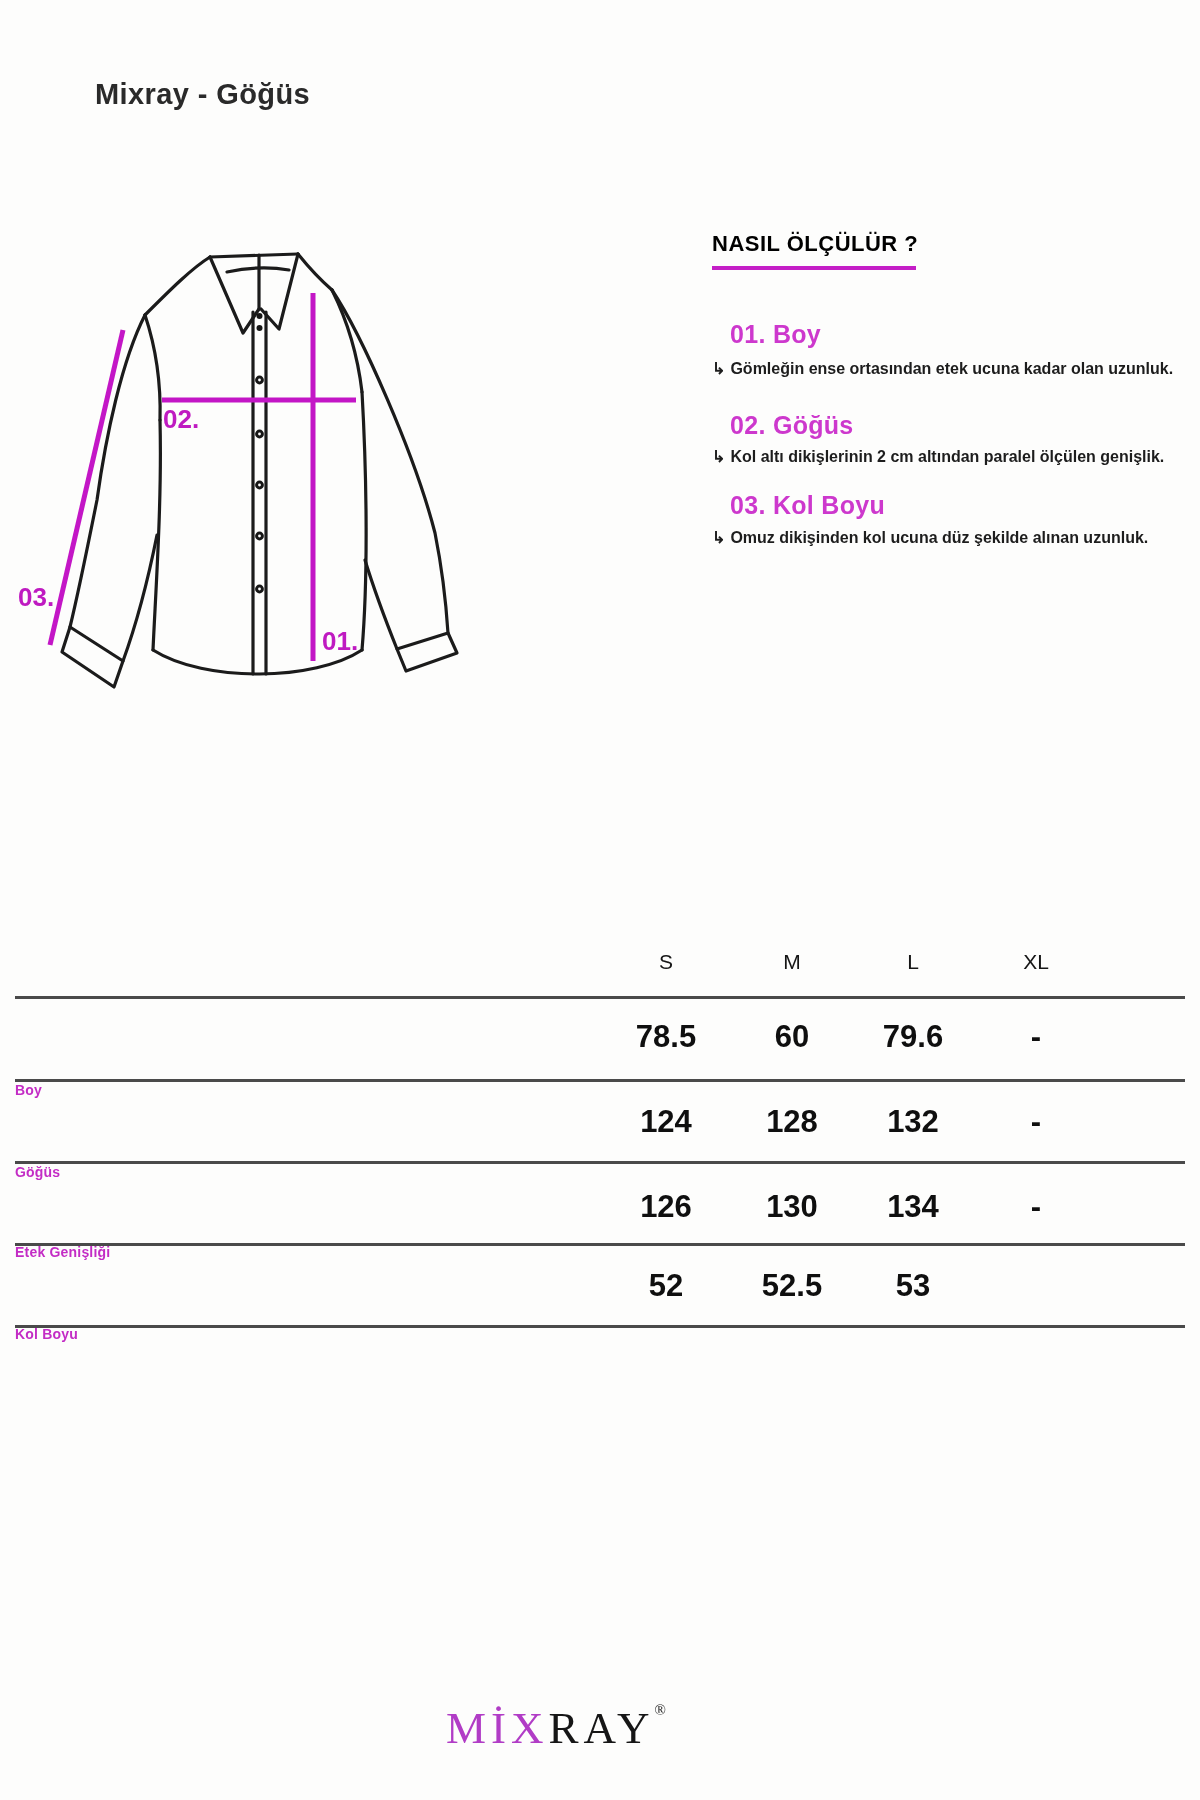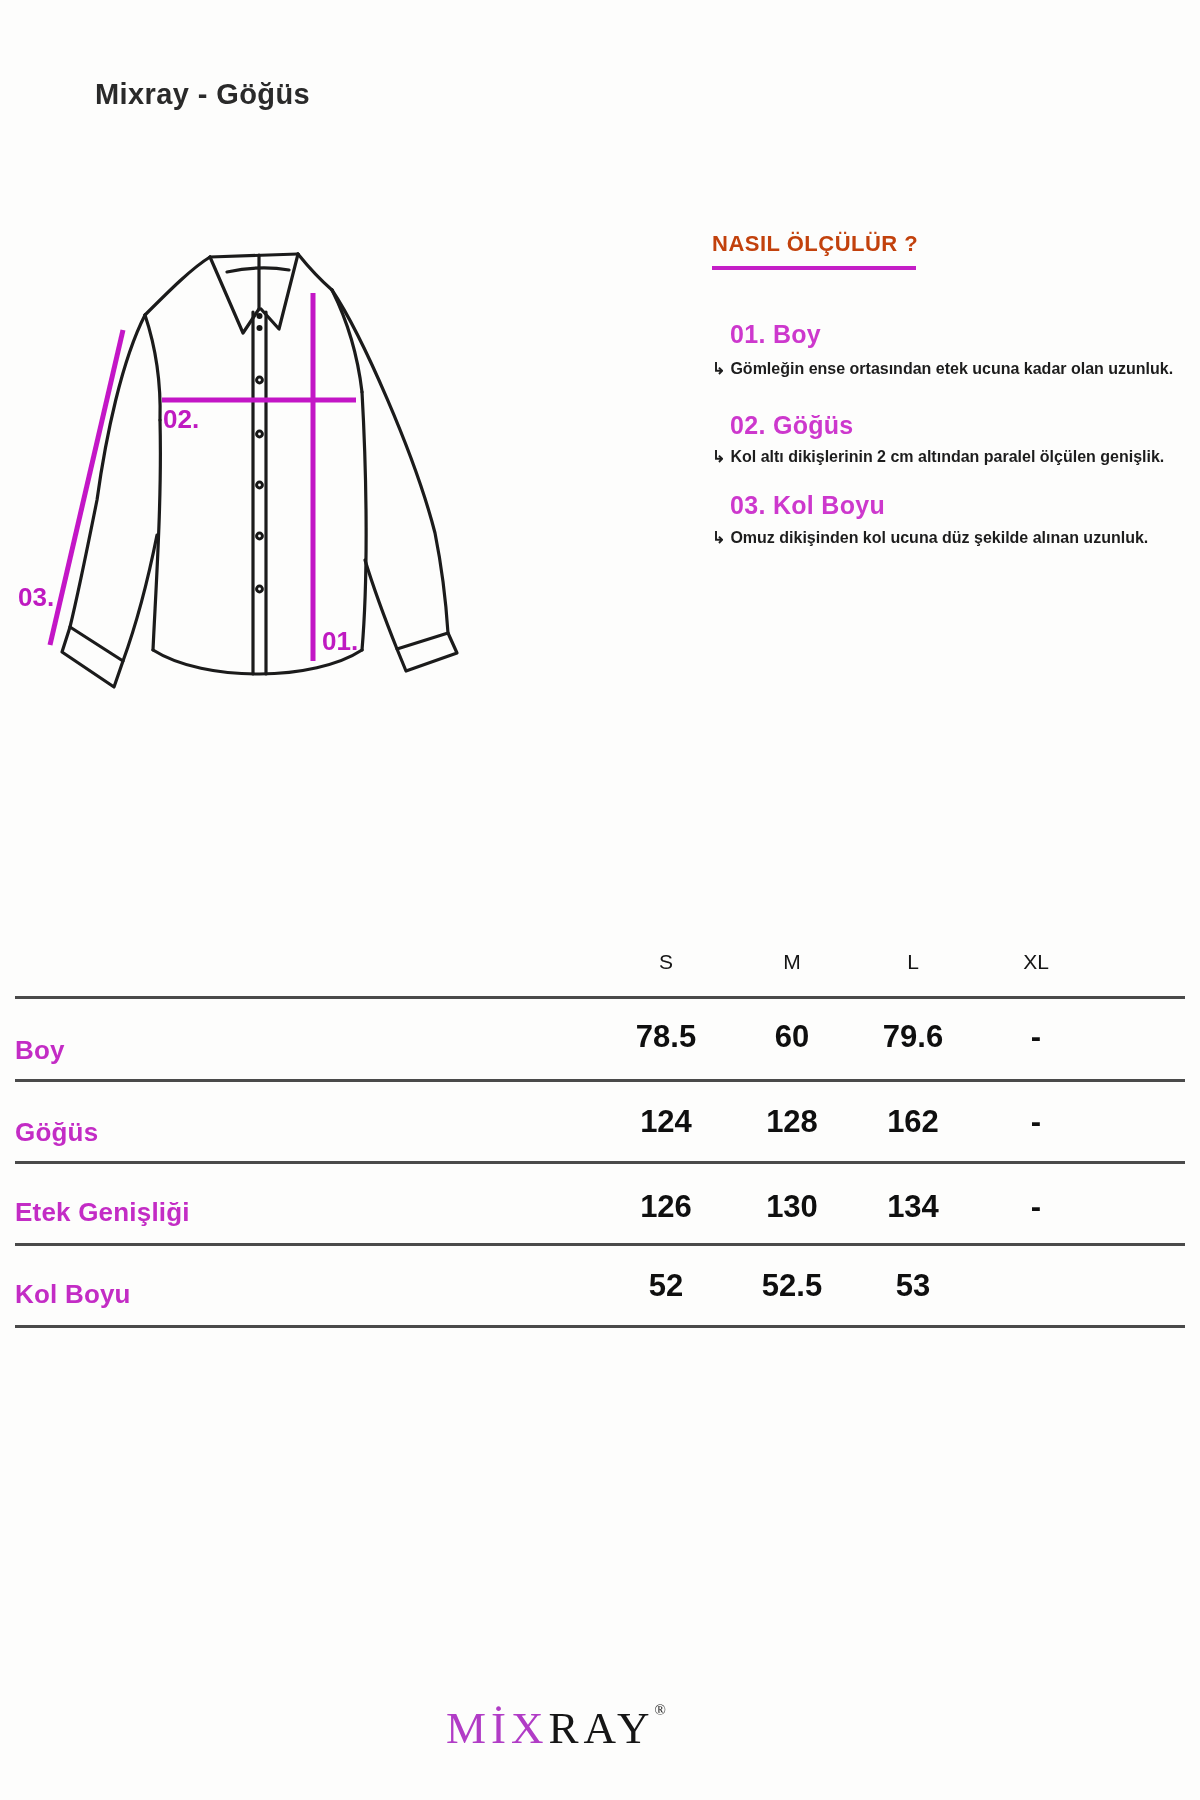--- a/index.html
+++ b/index.html
@@ -26,21 +26,21 @@
     stroke-linecap:round;stroke-linejoin:round;}
   .diagram .measure{stroke:#c316c6;stroke-width:5;fill:none;stroke-linecap:butt;}
   .diagram text{
     font-family:"Liberation Sans",sans-serif;
     font-size:26px;font-weight:bold;fill:#bf1ac1;
   }
 
   
   .howto-title{
     left:712px;top:233px;
-    font-size:22px;font-weight:bold;color:#c2410c;
+    font-size:22px;font-weight:bold;color:#000000;
     letter-spacing:.5px;line-height:1;
   }
   .howto-underline{
     left:712px;top:266px;width:204px;height:4px;background:#c41ec6;
   }
   .hh{
     font-size:25px;font-weight:bold;color:#cd38cd;
     line-height:1;letter-spacing:.3px;
   }
   .hd{
@@ -51,22 +51,22 @@
   .h-item-heading{left:730px;}
   .h-item-desc{left:712px;}
 
   
   .tline{left:15px;width:1170px;height:3px;background:#4a4a4a;}
   .thead{
     width:120px;text-align:center;
     font-size:21px;font-weight:500;color:#151515;line-height:1;
   }
   .rlabel{
-    left:15px;font-size:26px;font-weight:bold;color:#c32cc5;
-    line-height:1;letter-spacing:.2px;
+    left:15px;font-size:14px;font-weight:bold;color:#c32cc5;
+    line-height:1;letter-spacing:.2px;margin-top:46px;
   }
   .tval{
     width:130px;text-align:center;
     font-size:31px;font-weight:bold;color:#0f0f0f;line-height:1;
   }
 
   
   .brand{
     left:0;top:1703px;width:1112px;text-align:center;
     font-family:"Liberation Serif",serif;
@@ -171,21 +171,21 @@
 
     <span class="abs rlabel" style="top:1037px">Boy</span>
     <span class="abs tval" style="left:601px;top:1021px">78.5</span>
     <span class="abs tval" style="left:727px;top:1021px">60</span>
     <span class="abs tval" style="left:848px;top:1021px">79.6</span>
     <span class="abs tval" style="left:971px;top:1021px">-</span>
 
     <span class="abs rlabel" style="top:1119px">Göğüs</span>
     <span class="abs tval" style="left:601px;top:1106px">124</span>
     <span class="abs tval" style="left:727px;top:1106px">128</span>
-    <span class="abs tval" style="left:848px;top:1106px">162</span>
+    <span class="abs tval" style="left:848px;top:1106px">132</span>
     <span class="abs tval" style="left:971px;top:1106px">-</span>
 
     <span class="abs rlabel" style="top:1199px">Etek Genişliği</span>
     <span class="abs tval" style="left:601px;top:1191px">126</span>
     <span class="abs tval" style="left:727px;top:1191px">130</span>
     <span class="abs tval" style="left:848px;top:1191px">134</span>
     <span class="abs tval" style="left:971px;top:1191px">-</span>
 
     <span class="abs rlabel" style="top:1281px">Kol Boyu</span>
     <span class="abs tval" style="left:601px;top:1270px">52</span>

